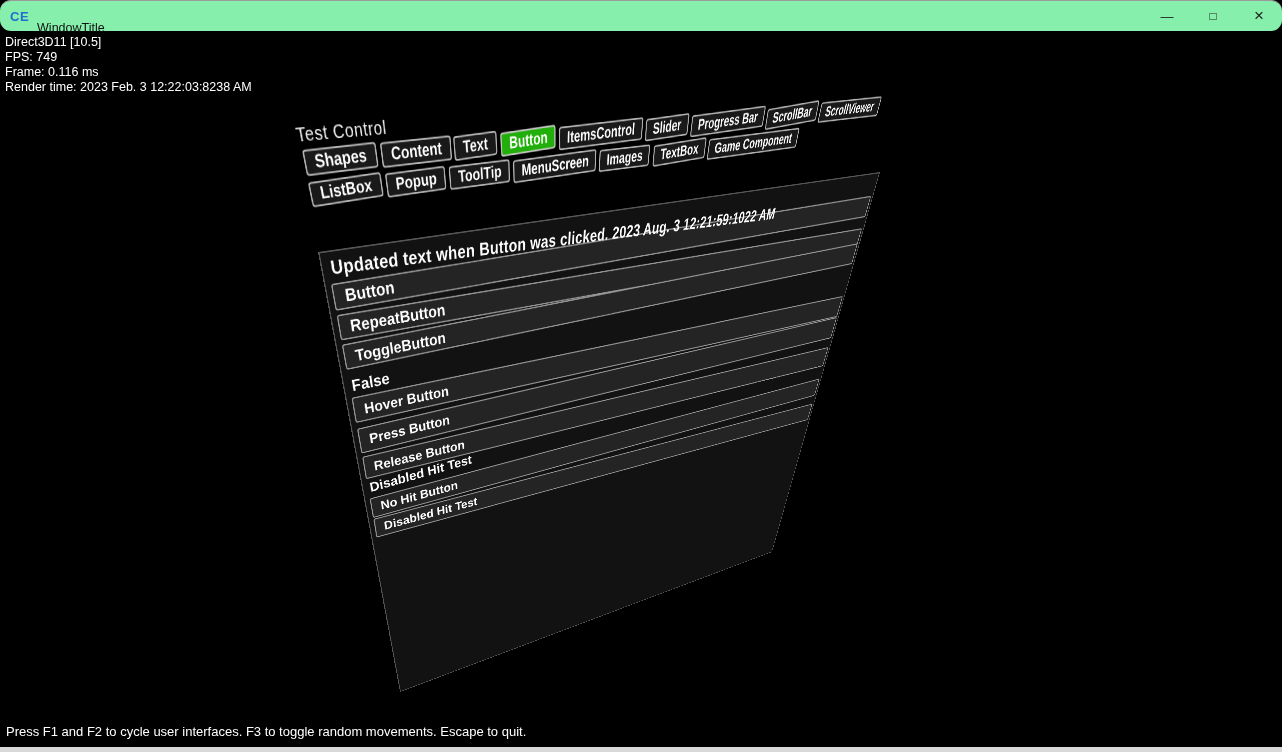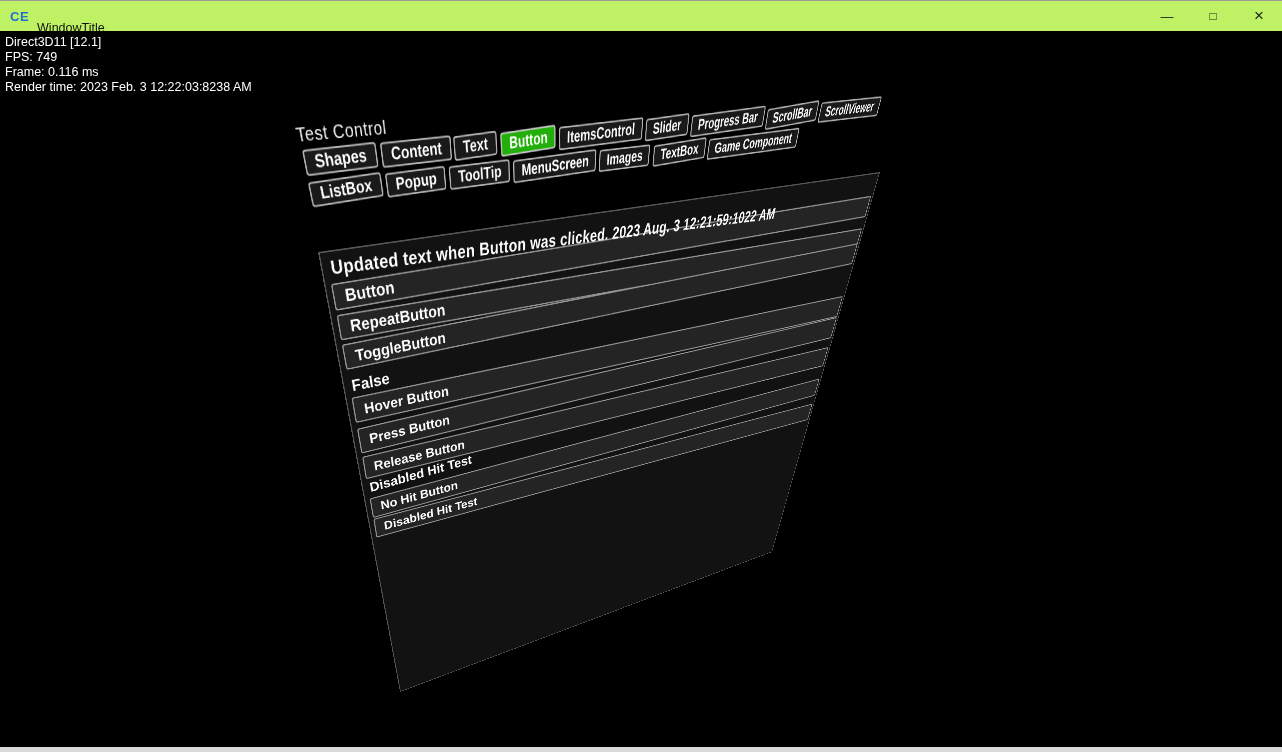--- a/index.html
+++ b/index.html
@@ -1,22 +1,22 @@
 <!DOCTYPE html>
 <html style="--accent-green: #23af0b; --alert-red: #f60000; --logo-blue: #1e6fd0;"><head>
 <meta charset="utf-8">
 <style>
   html,body{margin:0;padding:0;background:#000;}
   *{box-sizing:border-box;}
   .viewport{position:relative;width:1282px;height:752px;overflow:hidden;background:#000;
     font-family:"Liberation Sans",sans-serif;}
 
   
-  .titlebar{position:absolute;left:0;top:0;width:1282px;height:31px;background:#bef264;
-    border-top:1px solid #9b9b9b;display:flex;align-items:center;z-index:50;}
+  .titlebar{position:absolute;left:0;top:0;width:1282px;height:31px;background:#86efac;
+    border-top:1px solid #9b9b9b;display:flex;align-items:center;z-index:50;border-radius:11px;}
   .titlebar .logo{font-weight:700;font-size:13px;color:var(--logo-blue,#1e6fd0);
     margin-left:10px;letter-spacing:0.5px;}
   .titlebar .wtitle{font-size:12.5px;color:#111;margin-left:8px;margin-top:23px;}
   .caption-buttons{margin-left:auto;display:flex;height:100%;}
   .caption-btn{width:46px;height:100%;display:flex;align-items:center;justify-content:center;
     color:#222;font-size:13px;cursor:default;}
   .caption-btn.close{font-size:17px;}
   .caption-btn.maxi{font-size:12px;}
 
   
@@ -103,26 +103,27 @@
         <div class="row btn r6">Press Button</div>
         <div class="row btn r7">Release Button</div>
         <div class="row txt r8">Disabled Hit Test</div>
         <div class="row btn r9">No Hit Button</div>
         <div class="row btn r10">Disabled Hit Test</div>
       </div>
     </div>
   </div>
 
   <div class="debug">
-    <div>Direct3D11 [12.1]</div>
+    <div>Direct3D11 [10.5]</div>
     <div>FPS: 749</div>
     <div>Frame: 0.116 ms</div>
     <div>Render time: 2023 Feb. 3 12:22:03:8238 AM</div>
   </div>
 
+  <div class="help">Press F1 and F2 to cycle user interfaces. F3 to toggle random movements. Escape to quit.</div>
   <div class="bottom-strip"></div>
 
   <div class="titlebar">
     <span class="logo">CE</span>
     <span class="wtitle">WindowTitle</span>
     <div class="caption-buttons">
       <div class="caption-btn mini">—</div>
       <div class="caption-btn maxi">□</div>
       <div class="caption-btn close">×</div>
     </div>

